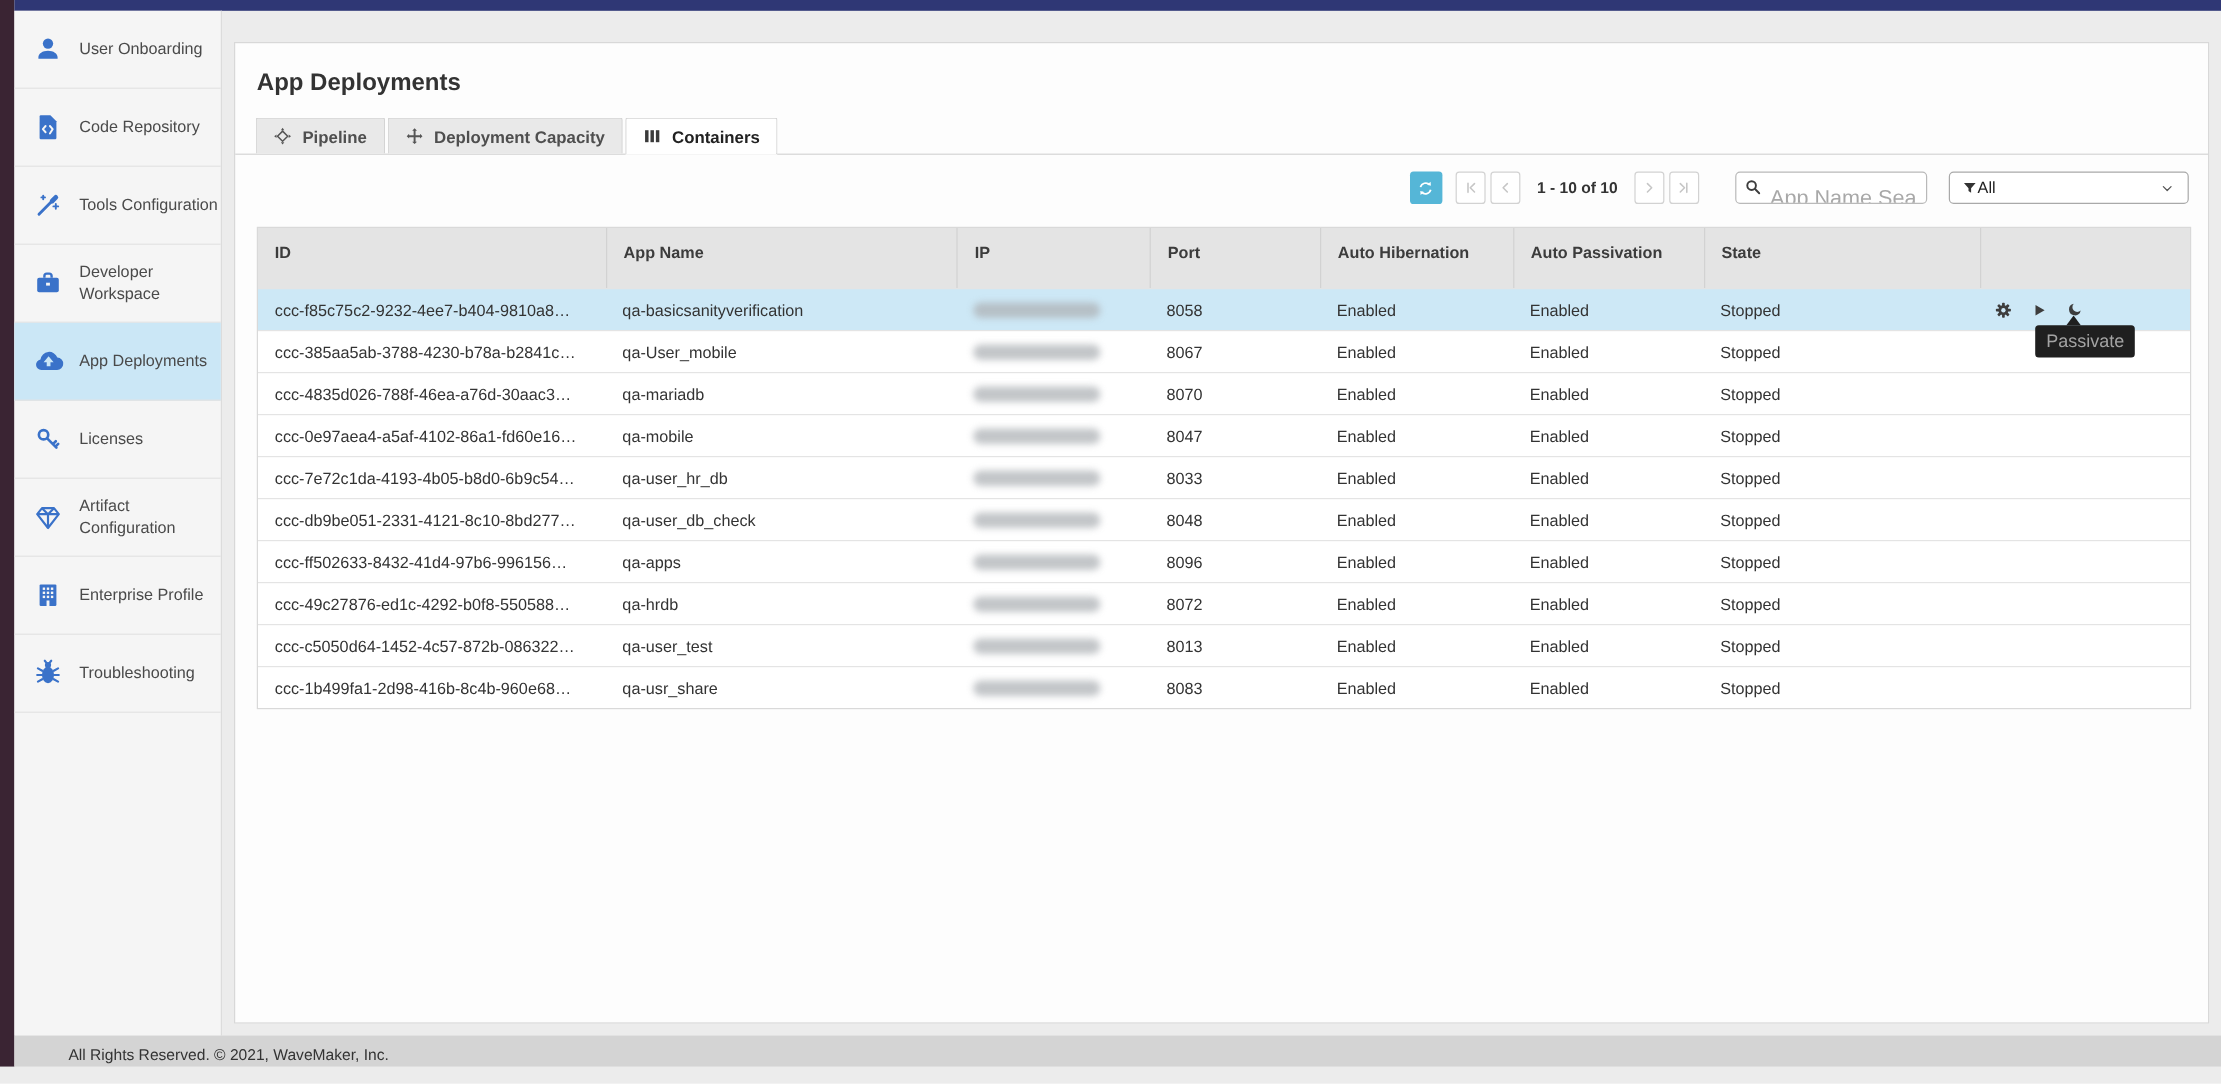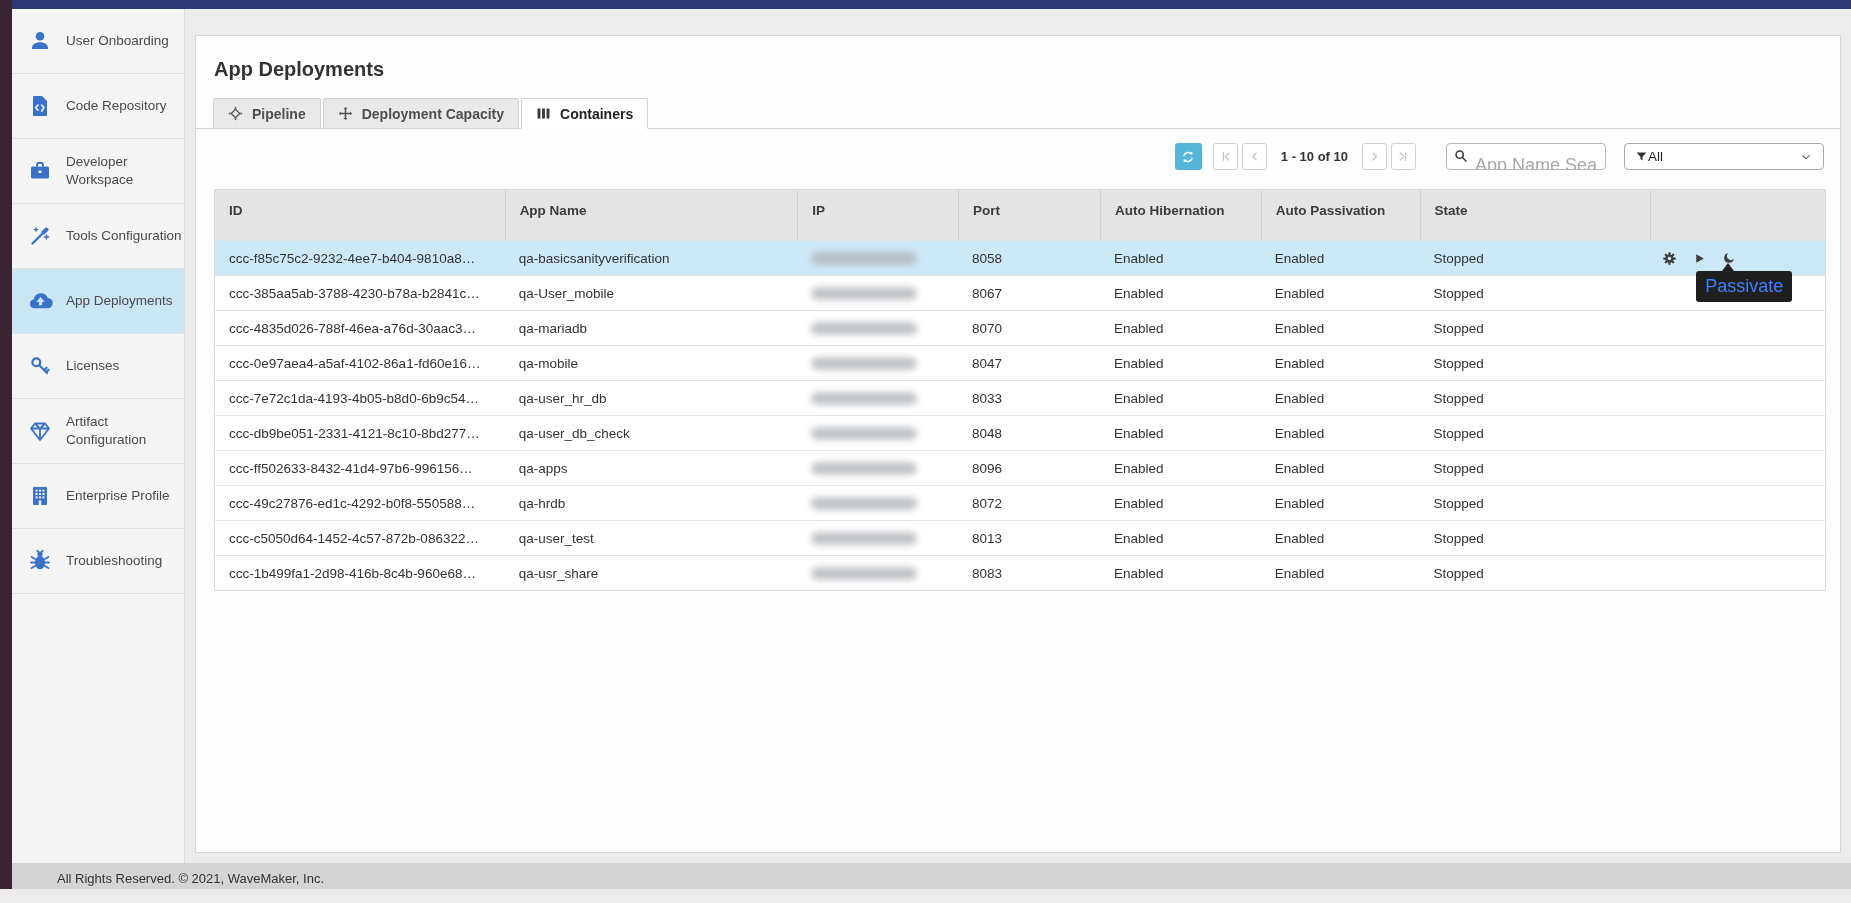--- a/index.html
+++ b/index.html
@@ -56,21 +56,21 @@
   .tr{display:flex;height:34px;background:#fff;border-top:1px solid #e4e4e4;}
   .tr.highlight{background:#cde8f6;}
   .td{display:flex;align-items:center;padding-left:14px;font-size:13.5px;color:#333;box-sizing:border-box;
       overflow:hidden;white-space:nowrap;}
   .c1{width:290px}.c2{width:293px}.c3{width:161px}.c4{width:142px}
   .c5{width:161px}.c6{width:159px}.c7{width:231px}
   .c8{width:175px;position:relative;overflow:visible;padding-left:10px;}
   .ip-blob{width:106px;height:13px;background:#aeb2b6;border-radius:7px;filter:blur(3px);opacity:.75;}
   .row-actions{display:flex;align-items:center;gap:16px;padding-left:2px;}
   .act-btn{background:none;border:none;padding:0;cursor:pointer;display:flex;align-items:center;height:16px;}
-  .tooltip{position:absolute;top:30px;left:46px;background:#1f1f1f;color:#3b82f6;font-size:18px;
+  .tooltip{position:absolute;top:30px;left:46px;background:#1f1f1f;color:#a3a3a3;font-size:15px;
            padding:5px 9px;border-radius:3px;white-space:nowrap;z-index:5;}
   .tooltip::before{content:"";position:absolute;top:-8px;left:26px;width:0;height:0;
            border-left:6px solid transparent;border-right:6px solid transparent;border-bottom:8px solid #1f1f1f;}
 </style>
 </head>
 <body>
 
 <div class="root">
   <div class="left-strip"></div>
   <div class="topbar"></div>
@@ -89,38 +89,38 @@
       <span class="side-icon">
         <svg viewBox="0 0 24 24" width="24" height="24">
             <path d="M6 2h8l5 5v14a1 1 0 0 1-1 1H6a1 1 0 0 1-1-1V3a1 1 0 0 1 1-1z" fill="currentColor"></path>
             <path d="M10 11l-2.3 2.6L10 16.2M13.6 11l2.3 2.6-2.3 3.6" fill="none" stroke="#f5f5f5" stroke-width="1.6" stroke-linecap="round" stroke-linejoin="round"></path>
           </svg>
       </span>
       <span class="side-label">Code Repository</span>
     </div>
     <div class="side-item">
       <span class="side-icon">
-        <svg viewBox="0 0 24 24" width="24" height="24">
-            <rect x="3" y="7.5" width="18" height="12" rx="1.6" fill="currentColor"></rect>
-            <path d="M9 7.5V6a2 2 0 0 1 2-2h2a2 2 0 0 1 2 2v1.5" fill="none" stroke="currentColor" stroke-width="2"></path>
-            <rect x="10.4" y="11.6" width="3.2" height="2.4" fill="#f5f5f5"></rect>
-          </svg>
-      </span>
-      <span class="side-label">Developer Workspace</span>
-    </div>
-    <div class="side-item">
-      <span class="side-icon">
         <svg viewBox="0 0 24 24" width="24" height="24" stroke="currentColor" fill="none" stroke-linecap="round">
             <path d="M4.5 19.5L15 9" stroke-width="2.4"></path>
             <path d="M15.5 8.5l3-3" stroke-width="4"></path>
             <path d="M18.5 11v4M16.5 13h4" stroke-width="1.6"></path>
             <path d="M8 4v3M6.5 5.5h3" stroke-width="1.6"></path>
           </svg>
       </span>
       <span class="side-label">Tools Configuration</span>
+    </div>
+    <div class="side-item">
+      <span class="side-icon">
+        <svg viewBox="0 0 24 24" width="24" height="24">
+            <rect x="3" y="7.5" width="18" height="12" rx="1.6" fill="currentColor"></rect>
+            <path d="M9 7.5V6a2 2 0 0 1 2-2h2a2 2 0 0 1 2 2v1.5" fill="none" stroke="currentColor" stroke-width="2"></path>
+            <rect x="10.4" y="11.6" width="3.2" height="2.4" fill="#f5f5f5"></rect>
+          </svg>
+      </span>
+      <span class="side-label">Developer Workspace</span>
     </div>
     <div class="side-item active">
       <span class="side-icon">
         <svg viewBox="0 0 24 24" width="25" height="25">
             <path d="M18.6 18.5H6.2a4.2 4.2 0 0 1-.7-8.35A7 7 0 0 1 19 8.6a4.95 4.95 0 0 1-.4 9.9z" fill="currentColor"></path>
             <polygon points="12,7.6 16,12.4 13.5,12.4 13.5,15.6 10.5,15.6 10.5,12.4 8,12.4" fill="#cbe7f6"></polygon>
           </svg>
       </span>
       <span class="side-label">App Deployments</span>
     </div>

